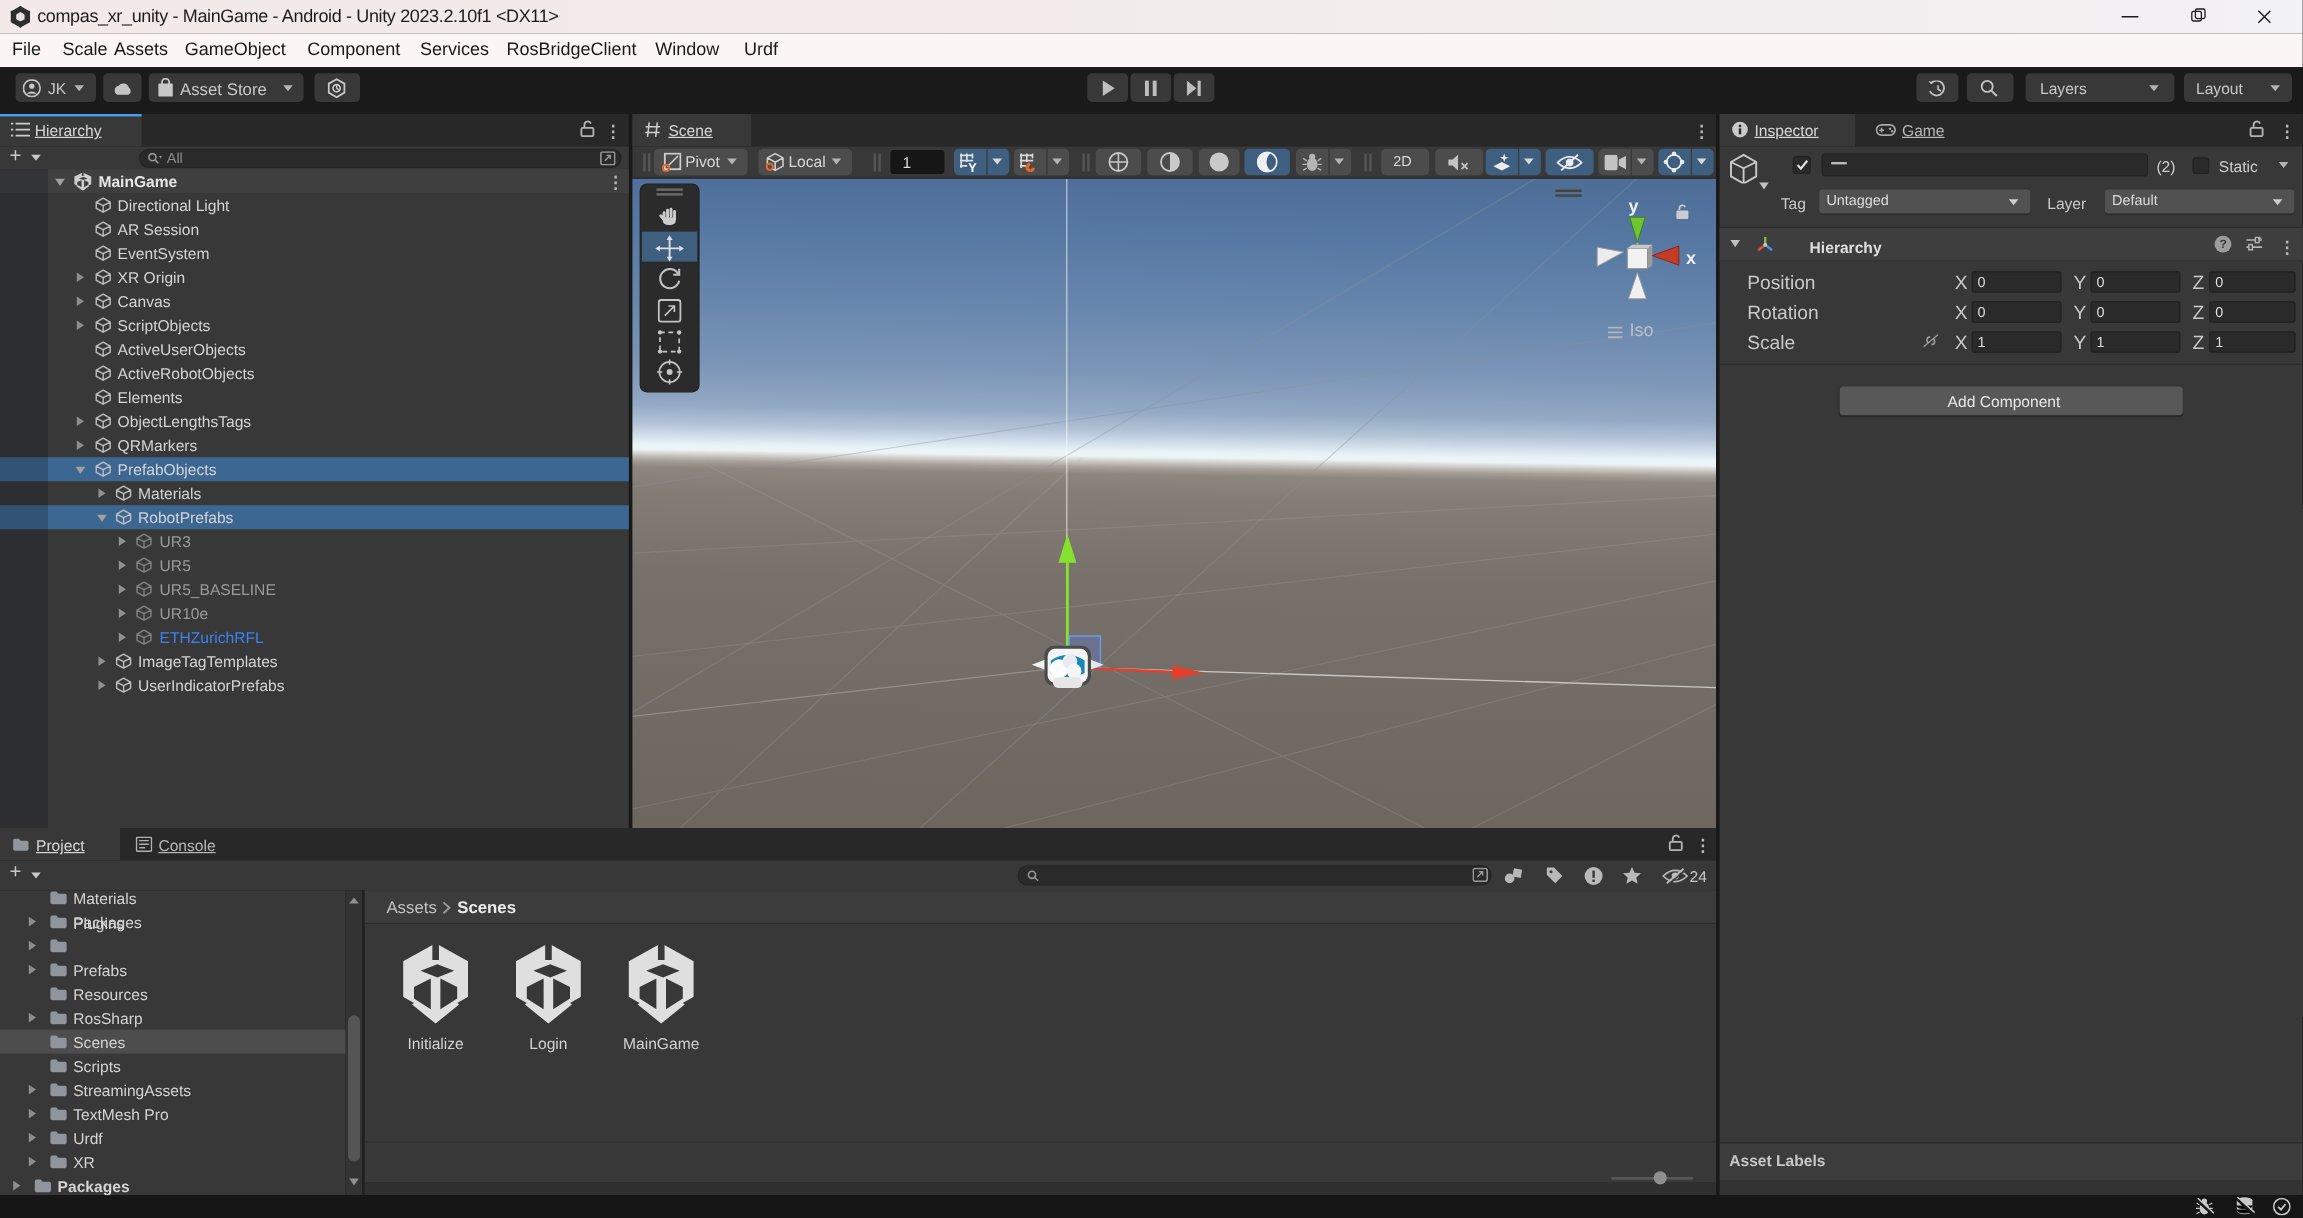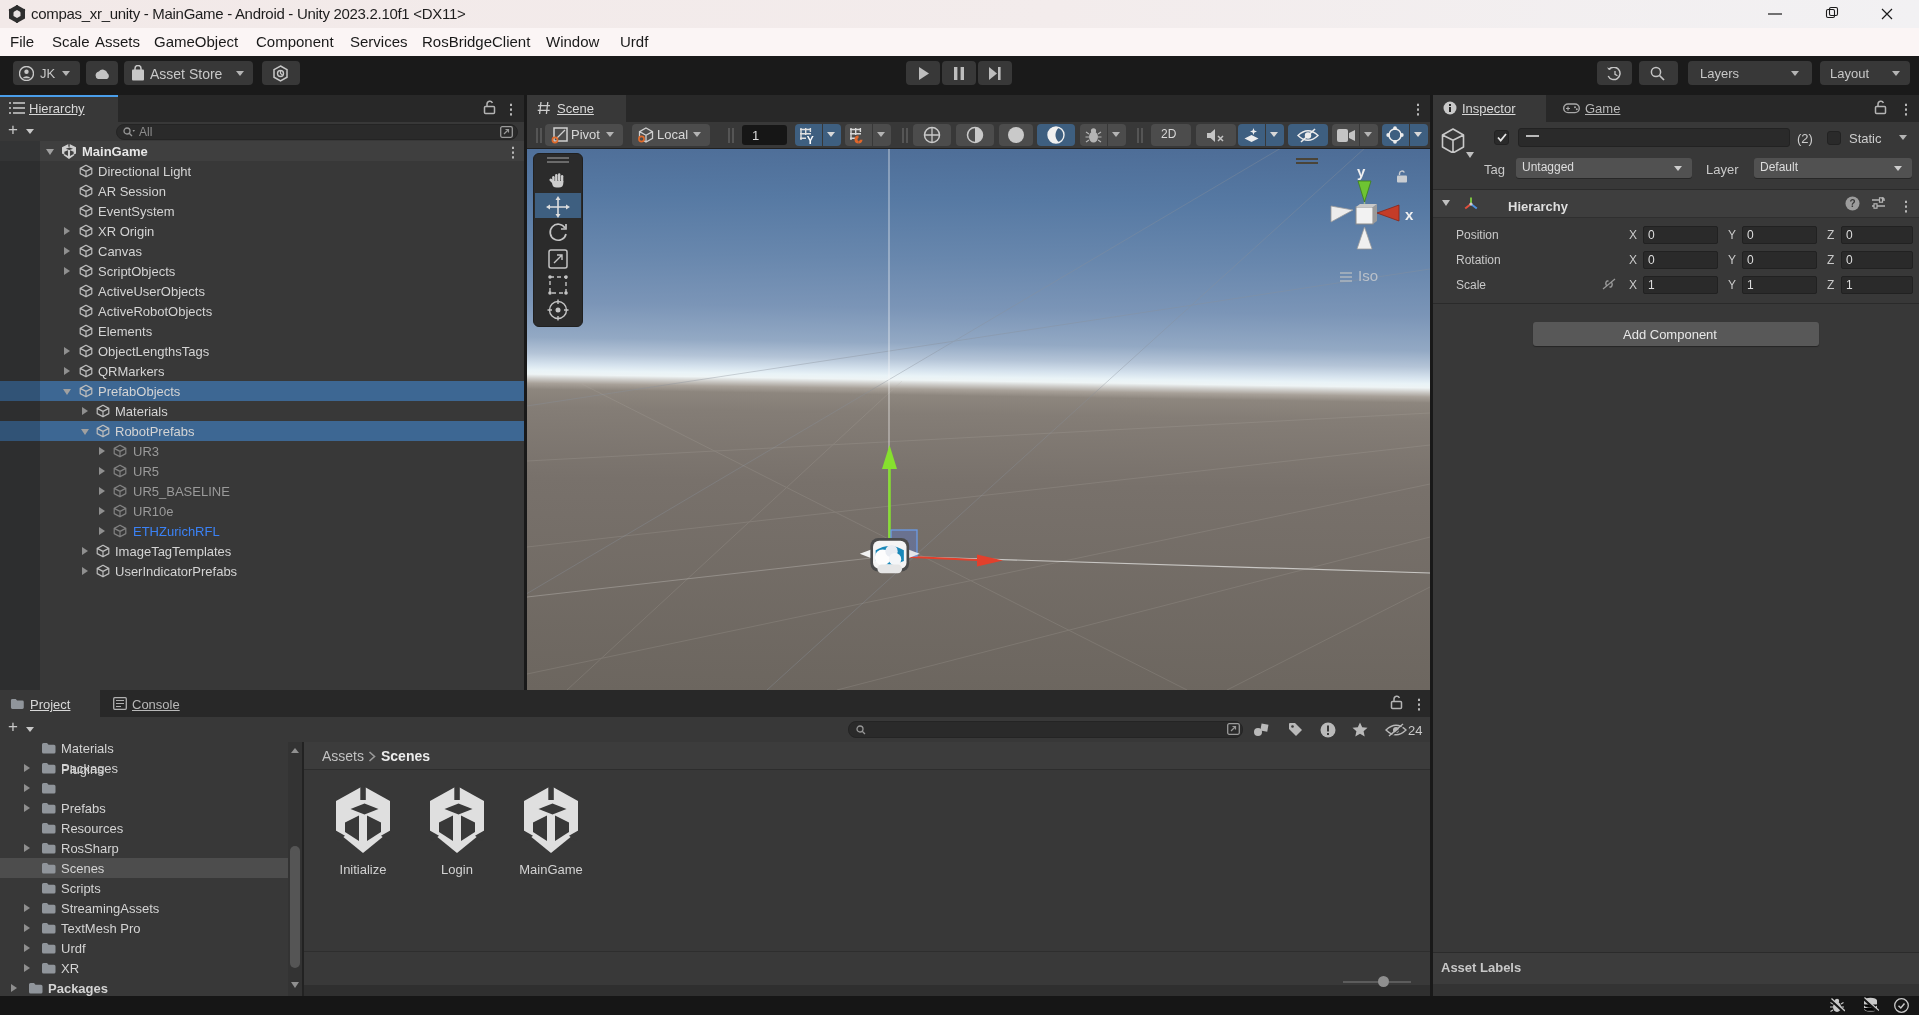--- a/index.html
+++ b/index.html
@@ -33,21 +33,21 @@
 .tri-r { position:absolute; width:0; height:0; border-top:4px solid transparent;
   border-bottom:4px solid transparent; border-left:6px solid #8f8f8f; }
 .tri-d { position:absolute; width:0; height:0; border-left:4px solid transparent;
   border-right:4px solid transparent; border-top:6px solid #a0a0a0; }
 
 .prow { position:absolute; left:0; width:288px; height:20px; }
 .plabel { position:absolute; top:3px; font-size:13px; color:#d4d4d4; }
 
 .ifield { position:absolute; height:18px; background:#2a2a2a; border:1px solid #212121;
   border-radius:2px; color:#dedede; font-size:12px; padding:1px 0 0 4px; }
-.ilab { position:absolute; font-size:12px; color:#c9c9c9; }
+.ilab { position:absolute; font-size:16px; color:#c9c9c9; }
 .drop { position:absolute; height:20px; background:#515151; border-radius:3px;
   box-shadow:0 1px 0 rgba(0,0,0,.3); color:#dddddd; font-size:12px; padding:2px 0 0 6px; }
 .sbtn { position:absolute; top:124px; height:22px; background:#4c4c4c; border-radius:4px; }
 .sbtn.blue { background:#3e5f80; }
 .stxt { position:absolute; top:127px; font-size:13px; color:#d8d8d8; }
 </style>
 </head>
 <body>
 <div id="stage">
 

